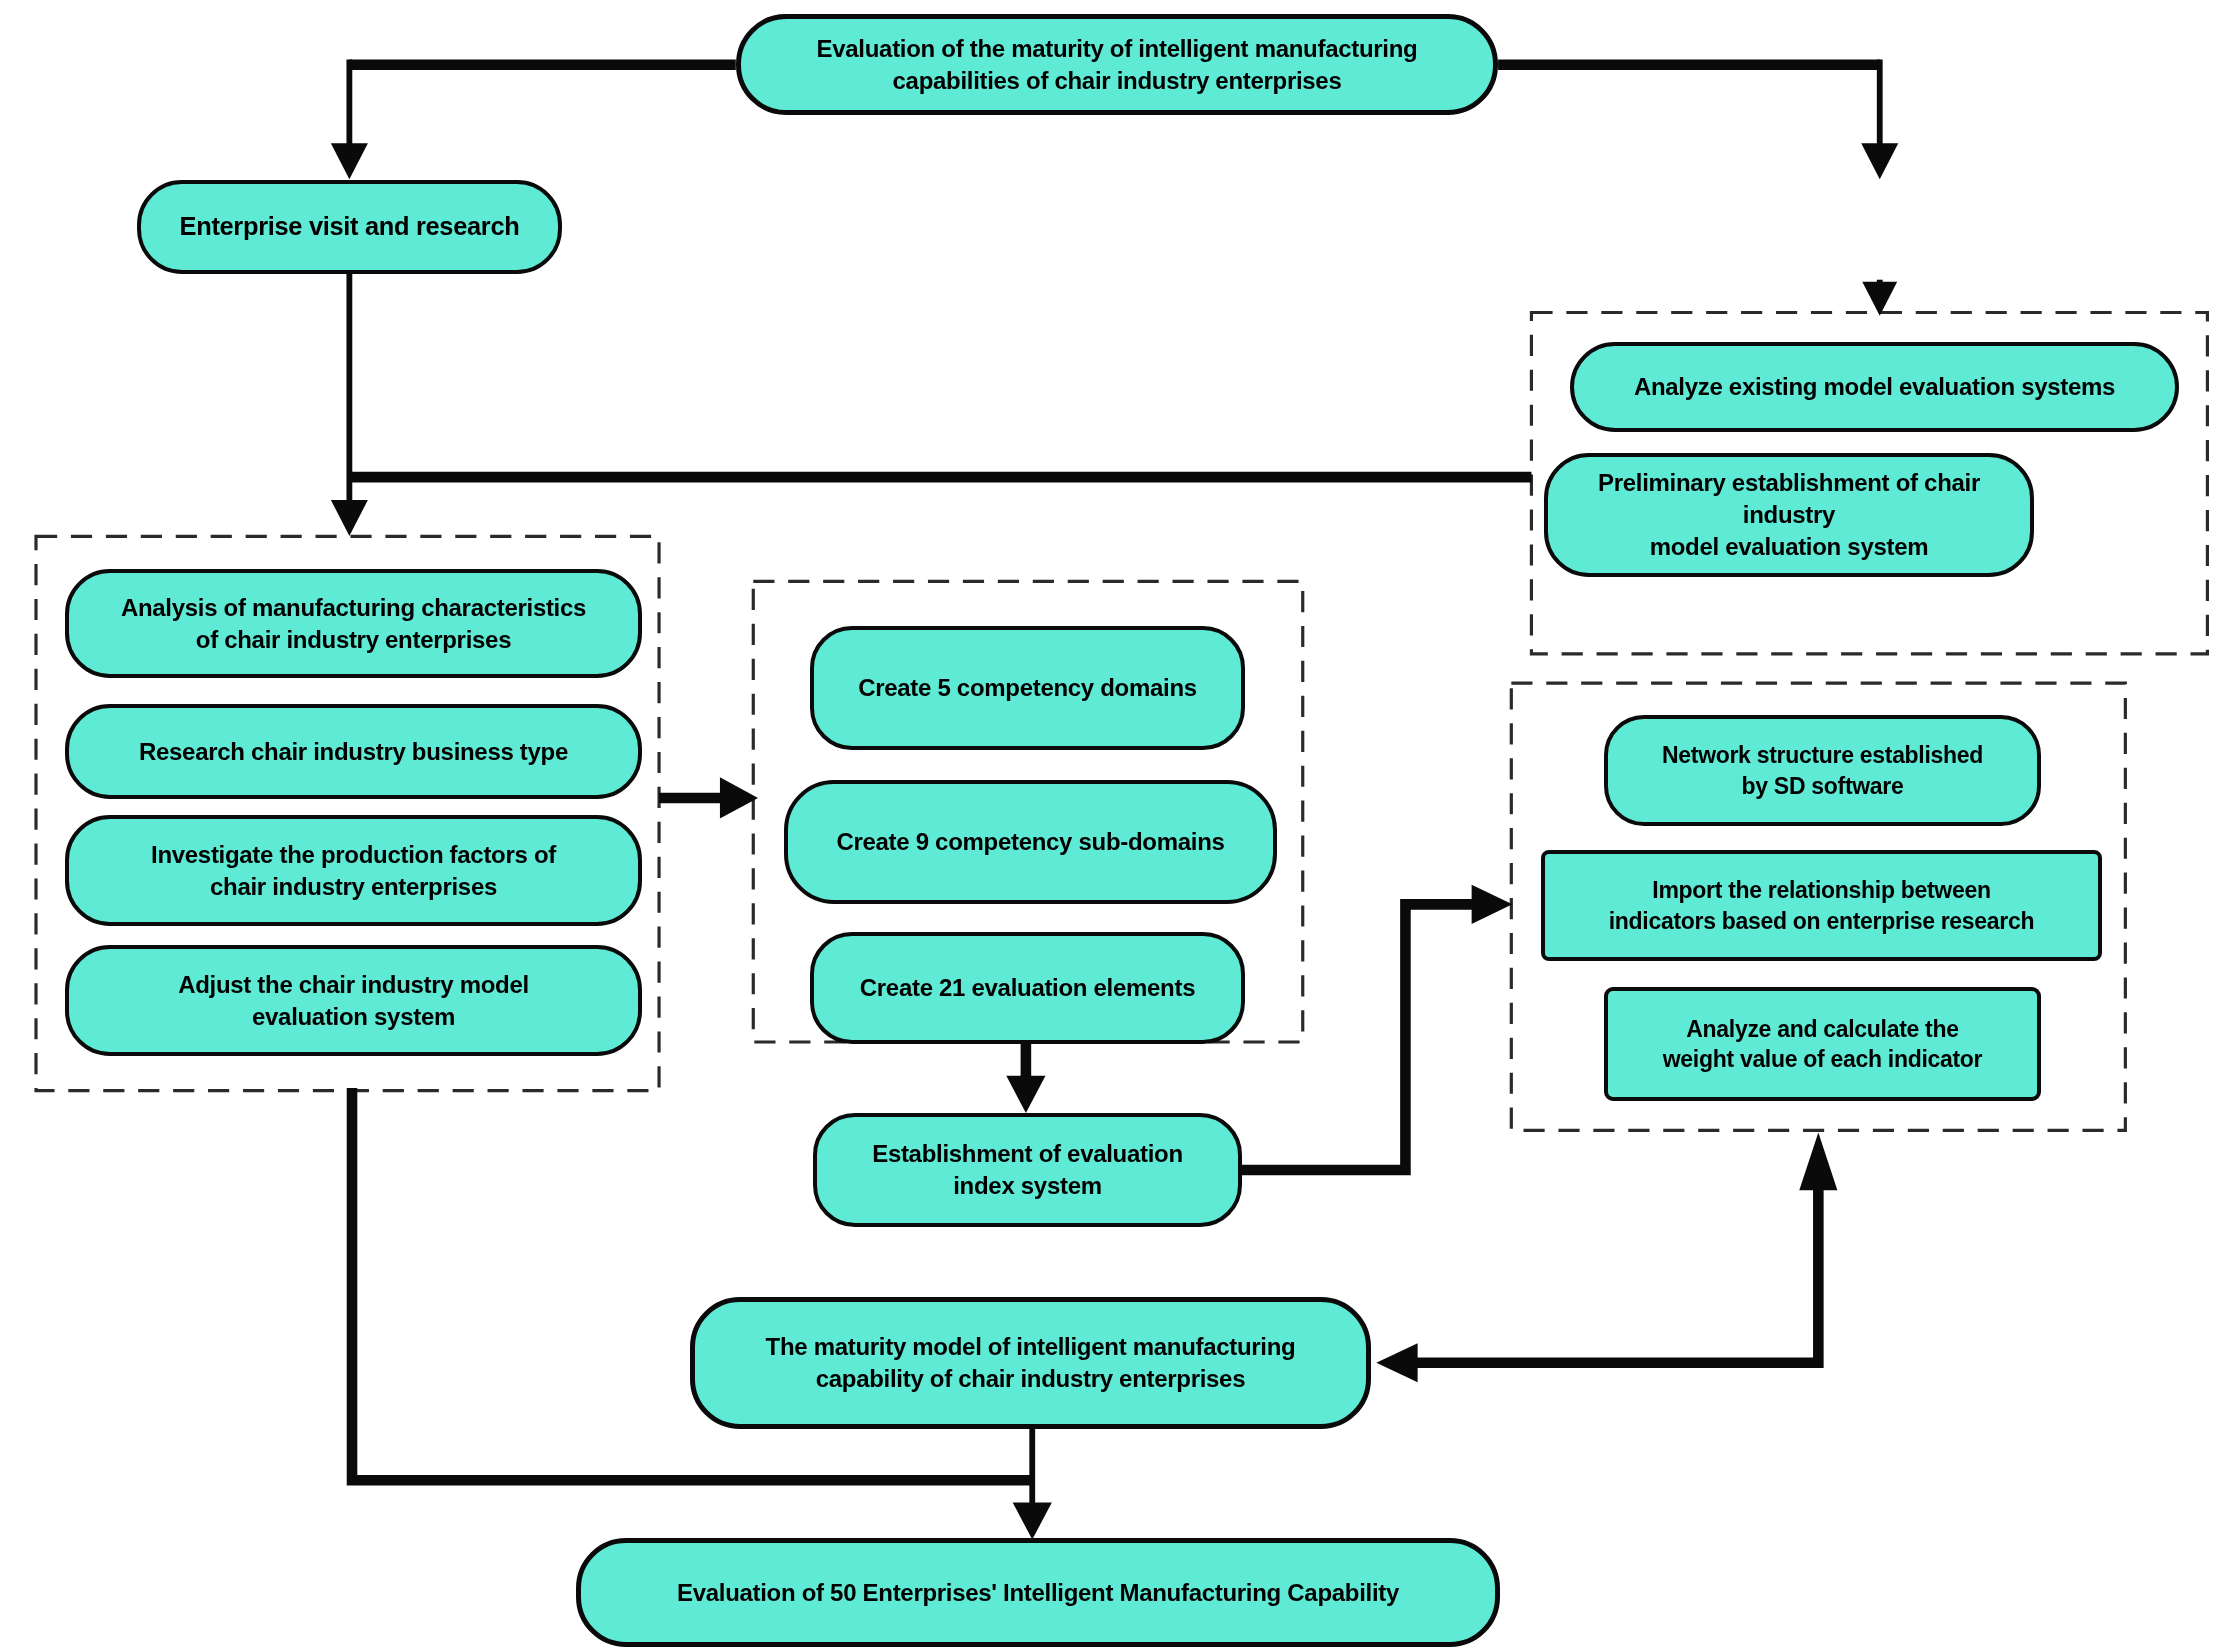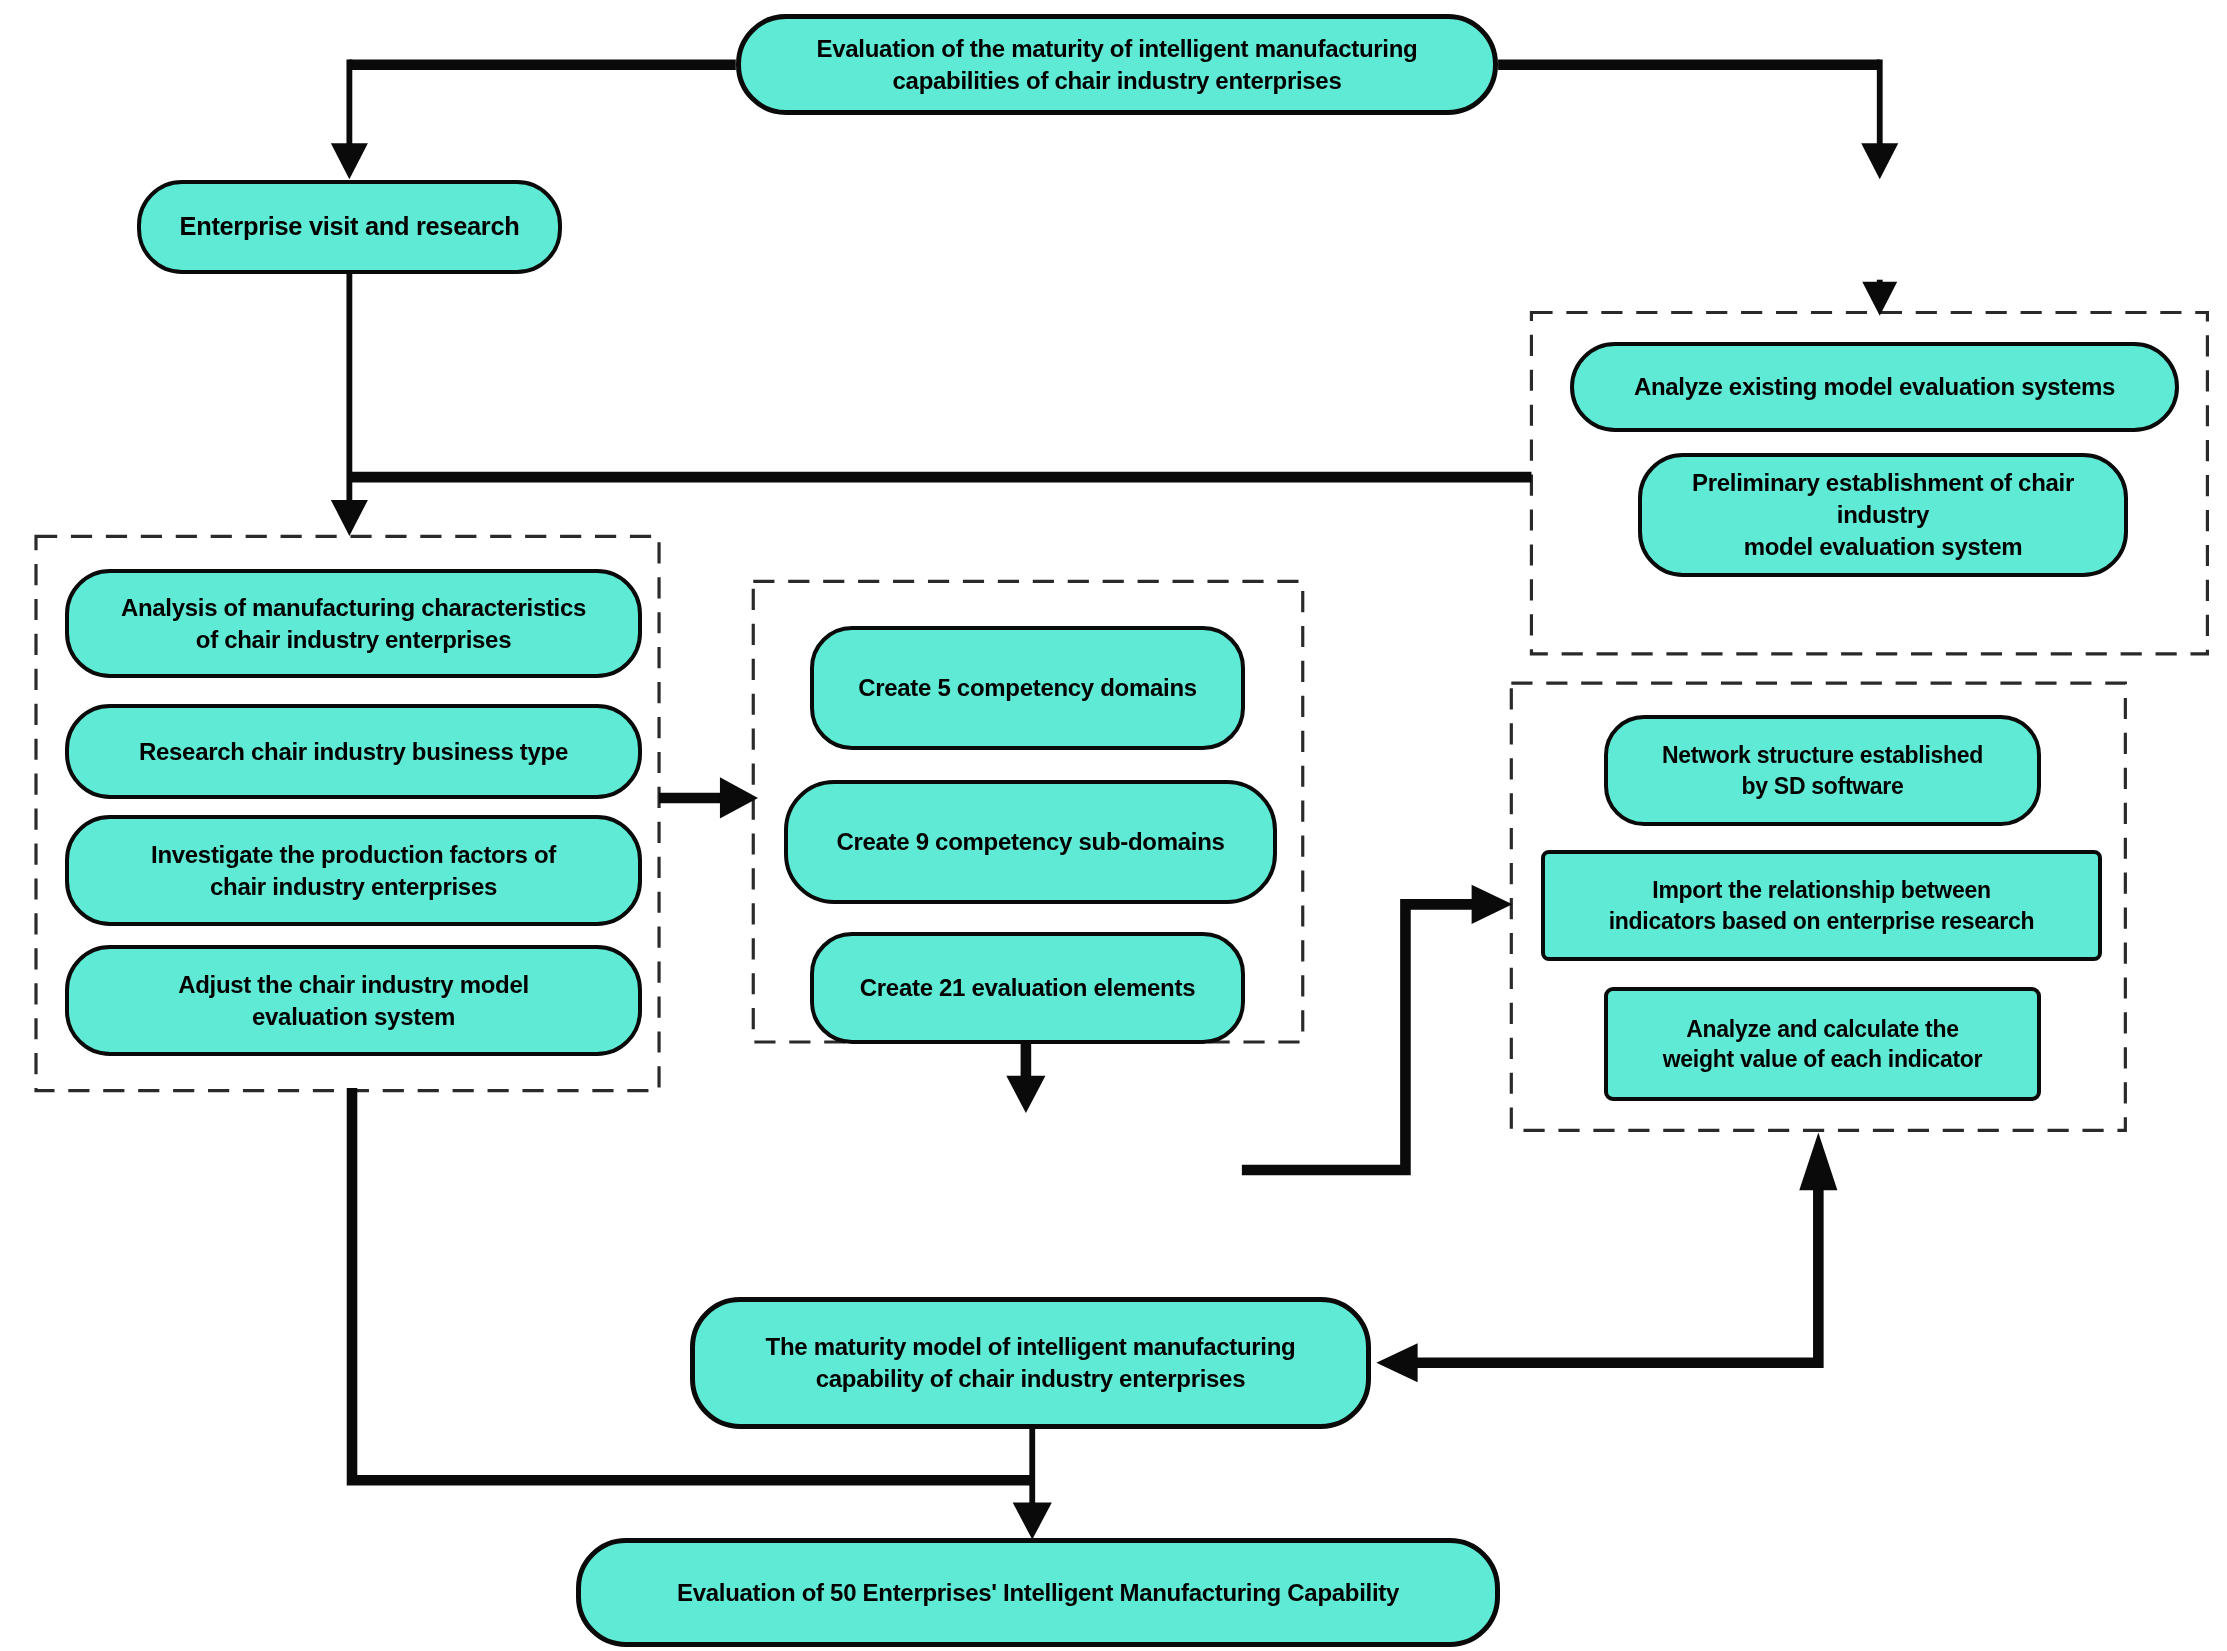--- a/index.html
+++ b/index.html
@@ -86,40 +86,42 @@
   </svg>
 
   <div class="node major" style="left:736px; top:14.3px; width:762px; height:101px;">Evaluation of the maturity of intelligent manufacturing
 capabilities of chair industry enterprises</div>
 
   <div class="node" style="left:137px; top:180px; width:425px; height:94px; font-size:25.4px;">Enterprise visit and research</div>
 
 
   <div class="node" style="left:1570px; top:342px; width:609px; height:90px;">Analyze existing model evaluation systems</div>
 
-  <div class="node" style="left:1638px; top:453px; width:490px; height:124px;">Preliminary establishment of chair industry
+  <div class="node" style="left:1544px; top:453px; width:490px; height:124px;">Preliminary establishment of chair industry
 model evaluation system</div>
 
   <div class="node" style="left:65px; top:569px; width:577px; height:109px;">Analysis of manufacturing characteristics
 of chair industry enterprises</div>
 
   <div class="node" style="left:65px; top:704px; width:577px; height:95px;">Research chair industry business type</div>
 
   <div class="node" style="left:65px; top:815px; width:577px; height:111px;">Investigate the production factors of
 chair industry enterprises</div>
 
   <div class="node" style="left:65px; top:945px; width:577px; height:111px;">Adjust the chair industry model
 evaluation system</div>
 
   <div class="node" style="left:810px; top:626px; width:435px; height:124px; border-radius:42px;">Create 5 competency domains</div>
 
   <div class="node" style="left:784px; top:780px; width:493px; height:124px; border-radius:50px;">Create 9 competency sub-domains</div>
 
   <div class="node" style="left:810px; top:932px; width:435px; height:112px; border-radius:42px;">Create 21 evaluation elements</div>
 
+  <div class="node" style="left:813px; top:1113px; width:429px; height:114px; border-radius:42px;">Establishment of evaluation
+index system</div>
 
   <div class="node fs44" style="left:1604px; top:715px; width:437px; height:111px; border-radius:40px;">Network structure established
 by SD software</div>
 
   <div class="node fs44" style="left:1541px; top:850px; width:561px; height:111px; border-radius:8px;">Import the relationship between
 indicators based on enterprise research</div>
 
   <div class="node fs44" style="left:1604px; top:987px; width:437px; height:114px; border-radius:9px;">Analyze and calculate the
 weight value of each indicator</div>
 

